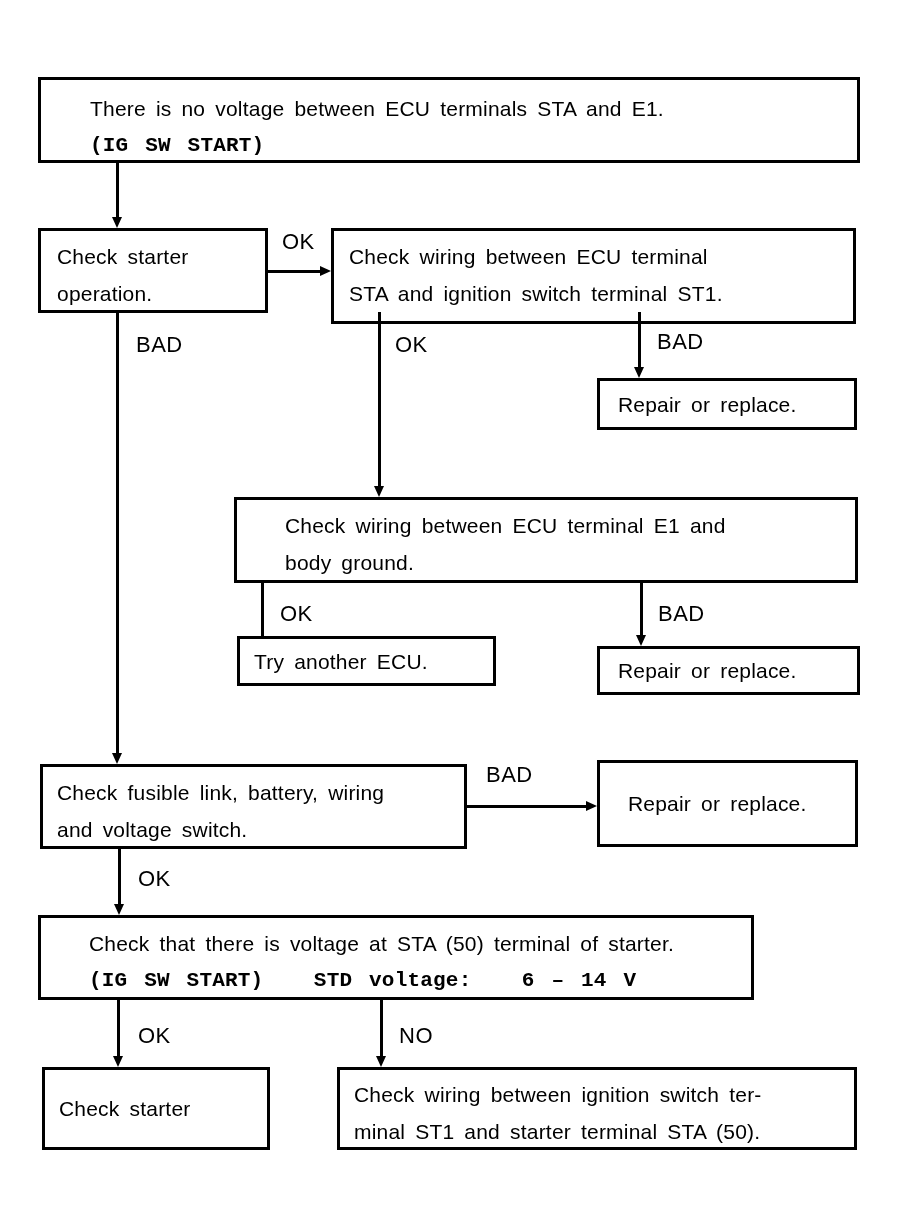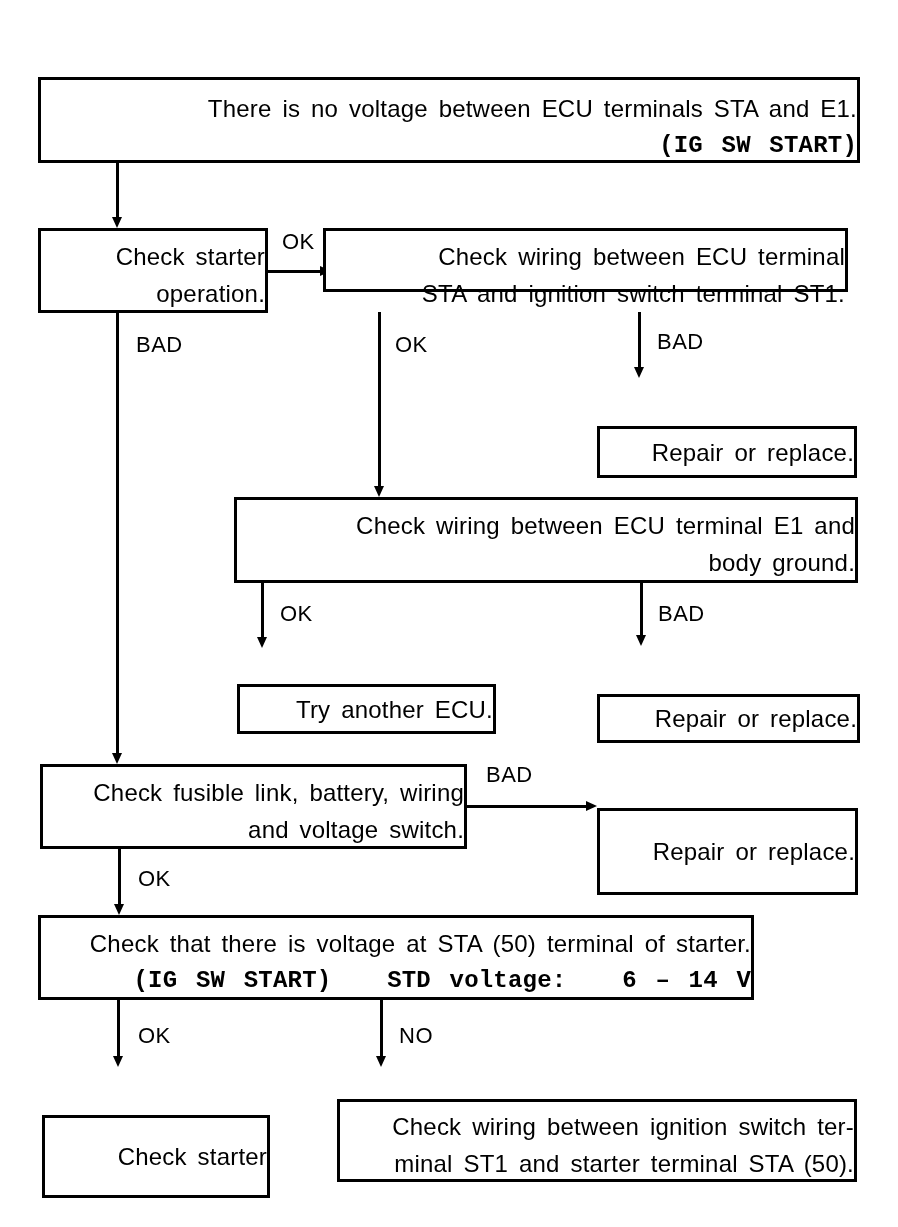--- a/index.html
+++ b/index.html
@@ -11,29 +11,28 @@
     color:#000;
     overflow:hidden;
   }
   .box{
     position:absolute;
     border:3px solid #000;
     background:#fff;
     box-sizing:border-box;
   }
   .txt{
-    font-size:24px;
+    font-size:21px;
     line-height:37px;
     letter-spacing:0.2px;
     word-spacing:4px;
     white-space:pre;
-    text-align:right;
   }
   .bold{font-weight:bold;font-family:Liberation Mono, monospace;}
-  .vcenter{display:flex;flex-direction:column;justify-content:center;margin-top:48px;}
+  .vcenter{display:flex;flex-direction:column;justify-content:center;}
   .vline{position:absolute;width:3px;background:#000;}
   .hline{position:absolute;height:3px;background:#000;}
   .arrow-down{
     position:absolute;width:0;height:0;
     border-left:5px solid transparent;
     border-right:5px solid transparent;
     border-top:11px solid #000;
   }
   .arrow-right{
     position:absolute;width:0;height:0;
@@ -63,21 +62,21 @@
 
   <div class="box" style="left:38px;top:228px;width:230px;height:85px;padding:7px 0 0 16px;">
     <div class="txt">Check starter</div>
     <div class="txt">operation.</div>
   </div>
 
   <div class="hline" style="left:268px;top:270px;width:53px;"></div>
   <div class="arrow-right" style="left:320px;top:266px;"></div>
   <div class="elabel" style="left:282px;top:229px;">OK</div>
 
-  <div class="box" style="left:323px;top:228px;width:525px;height:64px;padding:7px 0 0 15px;">
+  <div class="box" style="left:331px;top:228px;width:525px;height:96px;padding:7px 0 0 15px;">
     <div class="txt">Check wiring between ECU terminal</div>
     <div class="txt">STA and ignition switch terminal ST1.</div>
   </div>
 
   <div class="vline" style="left:116px;top:313px;height:440px;"></div>
   <div class="arrow-down" style="left:112px;top:753px;"></div>
   <div class="elabel" style="left:136px;top:332px;">BAD</div>
 
   <div class="vline" style="left:378px;top:312px;height:175px;"></div>
   <div class="arrow-down" style="left:374px;top:486px;"></div>
@@ -139,18 +138,18 @@
   <div class="elabel" style="left:138px;top:1023px;">OK</div>
 
   <div class="vline" style="left:380px;top:1000px;height:56px;"></div>
   <div class="arrow-down" style="left:376px;top:1056px;"></div>
   <div class="elabel" style="left:399px;top:1023px;">NO</div>
 
   <div class="box vcenter" style="left:42px;top:1067px;width:228px;height:83px;padding-left:14px;">
     <div class="txt">Check starter</div>
   </div>
 
-  <div class="box" style="left:337px;top:1067px;width:520px;height:83px;padding:6px 0 0 14px;margin-top:32px;">
+  <div class="box" style="left:337px;top:1067px;width:520px;height:83px;padding:6px 0 0 14px;">
     <div class="txt">Check wiring between ignition switch ter-</div>
     <div class="txt">minal ST1 and starter terminal STA (50).</div>
   </div>
 
 </div>
 
 </body></html>

